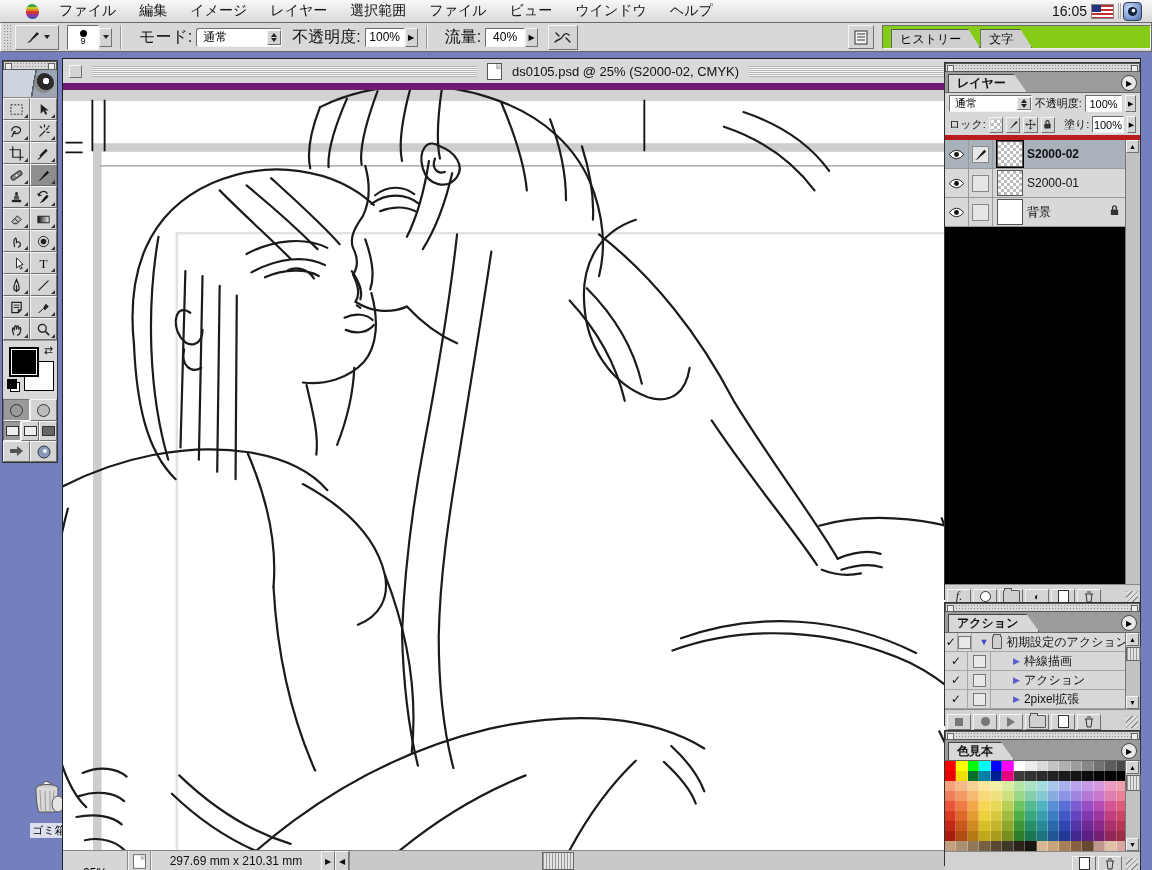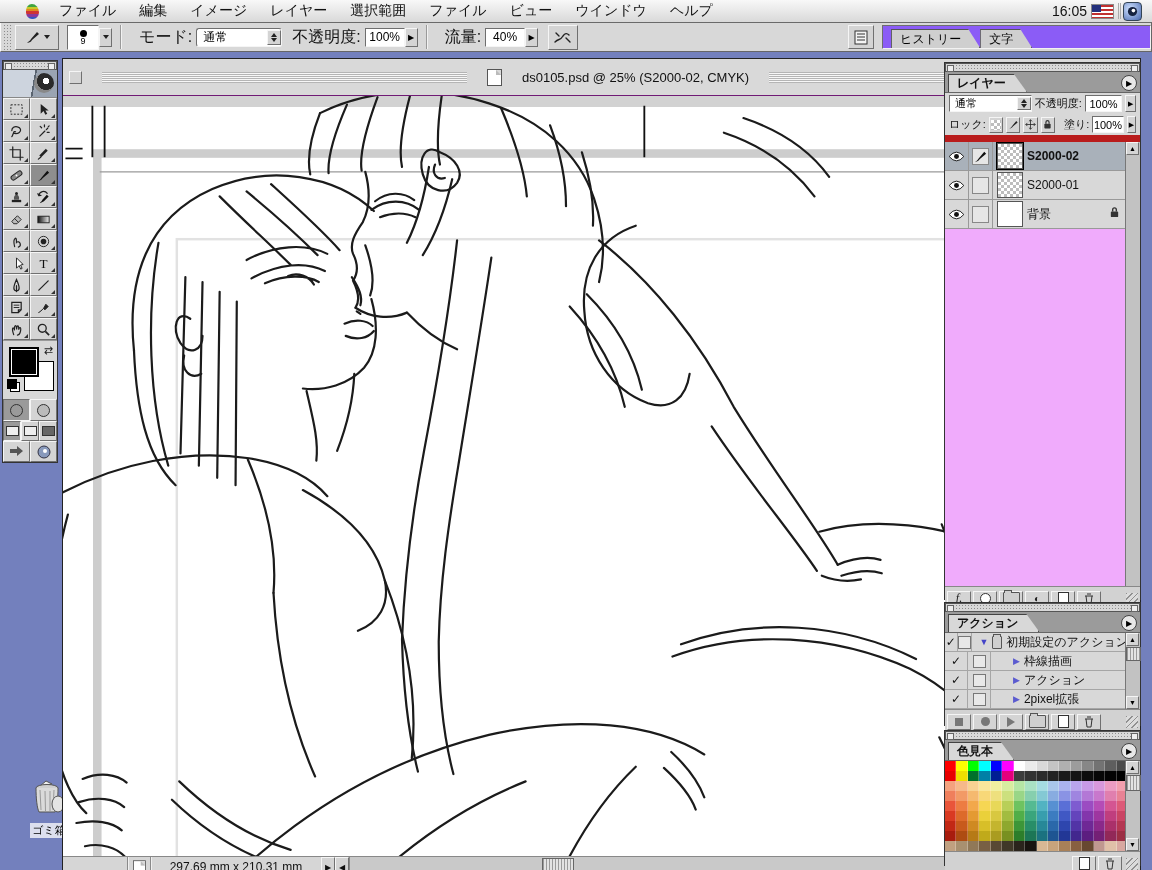--- a/index.html
+++ b/index.html
@@ -43,21 +43,21 @@
           background-image:radial-gradient(#8c8c8c 30%,rgba(0,0,0,0) 32%);background-size:3px 3px;}
   .ob-label{font-size:16px;color:#111;margin:0 4px 0 10px;white-space:nowrap;}
   .ob-field{height:17px;display:flex;align-items:center;}
   .ob-num{width:38px;height:17px;font-size:12px;display:flex;align-items:center;justify-content:center;}
   .mini-arrow{width:13px;height:19px;font-size:8px;}
   .ob-sep{width:1px;height:24px;background:#9a9a9a;margin:0 8px;box-shadow:1px 0 0 #f2f2f2;}
   #mode-select{width:86px;height:19px;border-radius:3px;display:flex;align-items:center;font-size:12px;padding-left:6px;box-sizing:border-box;}
   .stepper{margin-left:auto;width:14px;height:15px;display:flex;flex-direction:column;align-items:center;justify-content:center;gap:1px;}
   .tri-u{width:0;height:0;border-left:3px solid rgba(0,0,0,0);border-right:3px solid rgba(0,0,0,0);border-bottom:4px solid #222;}
   .tri-d{width:0;height:0;border-left:3px solid rgba(0,0,0,0);border-right:3px solid rgba(0,0,0,0);border-top:4px solid #222;}
-  #palette-well{margin-left:8px;flex:1;height:24px;background:#8b5cf6;
+  #palette-well{margin-left:8px;flex:1;height:24px;background:#84cc16;
                 border:1px solid;border-color:#6e6e6e #f2f2f2 #f2f2f2 #6e6e6e;
                 display:flex;align-items:flex-end;padding-left:8px;box-sizing:border-box;}
   .well-tab{height:17px;background:#cfcfcf;border:1px solid #555;border-bottom:none;
             clip-path:polygon(0 0,calc(100% - 12px) 0,100% 100%,0 100%);
             padding:1px 18px 0 8px;font-size:12px;display:flex;align-items:center;}
   
   #toolbar{left:2px;top:60px;width:56px;background:#d8d8d8;border:1px solid #333;box-sizing:border-box;z-index:30;}
   #tb-header{height:27px;background:linear-gradient(100deg,#cdd4de 0 55%,#5a6470 55% 58%,#9aa4b2 58%);position:relative;border-bottom:1px solid #888;}
   #tb-header:after{content:"";position:absolute;right:3px;top:3px;width:20px;height:20px;border-radius:50%;
                    background:radial-gradient(circle at 60% 40%,#fff 0 18%,#2a2a2a 19% 52%,#888 53%);}
@@ -77,21 +77,21 @@
   #mini-fgbg .b{position:absolute;right:0;bottom:0;width:8px;height:8px;background:#fff;border:1px solid #000;}
   .mode-row{display:flex;}
   .mode-btn{flex:1;height:22px;}
   .circ{width:11px;height:11px;border:1.5px solid #333;border-radius:50%;}
   .circ.filled{background:#bbb;}
   .scr-btn{flex:1;height:20px;font-size:9px;}
   .scr-ic{width:11px;height:8px;border:1px solid #333;background:#eee;}
   .scr-ic.dark{background:#666;}
   
   #docwin{left:62px;top:58px;width:1079px;height:812px;background:#ddd;border:1px solid #222;box-sizing:border-box;z-index:10;}
-  #titlebar{height:31px;background:#d9d9d9;border-bottom:1px solid #701a75;display:flex;align-items:center;padding:18px 6px;box-sizing:border-box;gap:20px;}
+  #titlebar{height:31px;background:#d9d9d9;border-bottom:7px solid #701a75;display:flex;align-items:center;padding:12px 6px;box-sizing:border-box;gap:10px;}
   .stripes{flex:1;height:11px;background:repeating-linear-gradient(to bottom,#b5b5b5 0 1px,#f7f7f7 1px 2px);}
   #closebox{width:13px;height:13px;}
   .docicon{width:13px;height:15px;background:#fff;border:1px solid #555;position:relative;}
   .docicon:before{content:"";position:absolute;right:0;top:0;border-left:5px solid #bbb;border-top:5px solid #d9d9d9;}
   #doc-title{font-size:13px;color:#111;white-space:nowrap;}
   #canvas-wrap{position:relative;width:1077px;height:760px;background:#fff;overflow:hidden;}
   #statusbar{height:20px;background:#d6d6d6;border-top:1px solid #888;display:flex;align-items:stretch;font-size:12px;}
   #zoom-box{width:62px;display:flex;align-items:center;justify-content:center;margin-top:21px;}
   #dims{width:170px;display:flex;align-items:center;justify-content:center;color:#111;}
   .sb-sep{width:1px;background:#8a8a8a;box-shadow:1px 0 0 #f0f0f0;}
@@ -103,21 +103,21 @@
   .tab-row{height:20px;background:#9b9b9b;display:flex;align-items:flex-end;position:relative;border-bottom:1px solid #666;}
   .pal-tab{height:17px;background:#d8d8d8;border:1px solid #444;border-bottom:none;margin-left:3px;
            clip-path:polygon(0 0,calc(100% - 13px) 0,100% 100%,0 100%);
            padding:0 20px 0 8px;font-size:12px;display:flex;align-items:center;font-weight:bold;color:#111;}
   .pal-arrow{position:absolute;right:3px;top:3px;width:14px;height:14px;border-radius:50%;
              background:#e8e8e8;border:1px solid #444;font-size:8px;display:flex;align-items:center;justify-content:center;color:#000;}
   .ctl-row{display:flex;align-items:center;padding:2px 4px;gap:3px;}
   .small-label{font-size:11px;color:#111;white-space:nowrap;}
   .lock-btn{width:17px;height:16px;}
   .lock-btn svg{width:11px;height:11px;}
-  #layer-list{height:444px;background:#f0abfc;position:relative;border-top:7px solid #b91c1c;}
+  #layer-list{height:444px;background:#000000;position:relative;border-top:5px solid #b91c1c;}
   .vscroll{position:absolute;right:0;top:0;bottom:0;width:14px;background:#c2c2c2;border-left:1px solid #777;}
   .vs-btn{position:absolute;left:0;width:13px;height:13px;font-size:7px;}
   .layer-row{height:29px;display:flex;align-items:stretch;border-bottom:1px solid #999;background:#d8d8d8;width:183px;box-sizing:border-box;}
   .layer-row.selected{background:#a9b1ba;}
   .cell-eye,.cell-mode{width:23px;border-right:1px solid #999;display:flex;align-items:center;justify-content:center;}
   .cell-mode .inner{width:15px;height:15px;border:1px solid #888;background:#e6e6e6;display:flex;align-items:center;justify-content:center;}
   .thumb{width:24px;height:24px;border:1px solid #555;margin:2px 4px 2px 4px;align-self:center;}
   .thumb.sel{outline:1.5px solid #000;}
   .lname{font-size:12px;align-self:center;color:#111;}
   .layer-row.selected .lname{font-weight:bold;}

